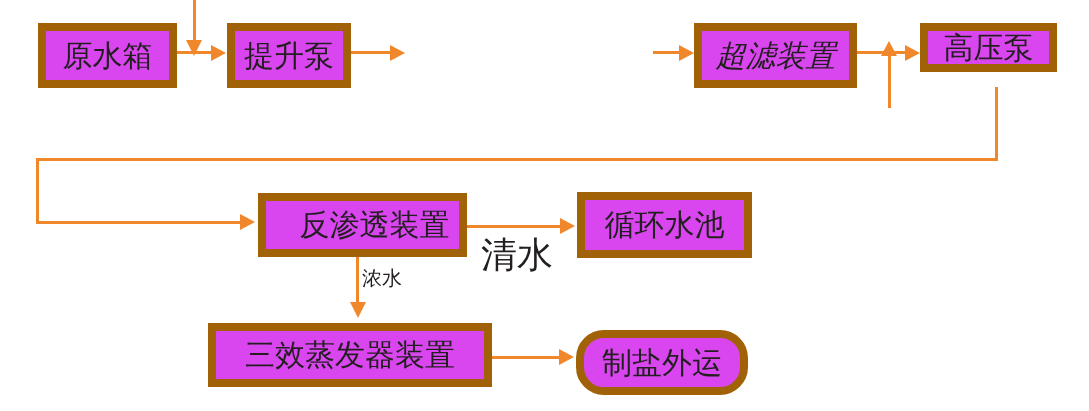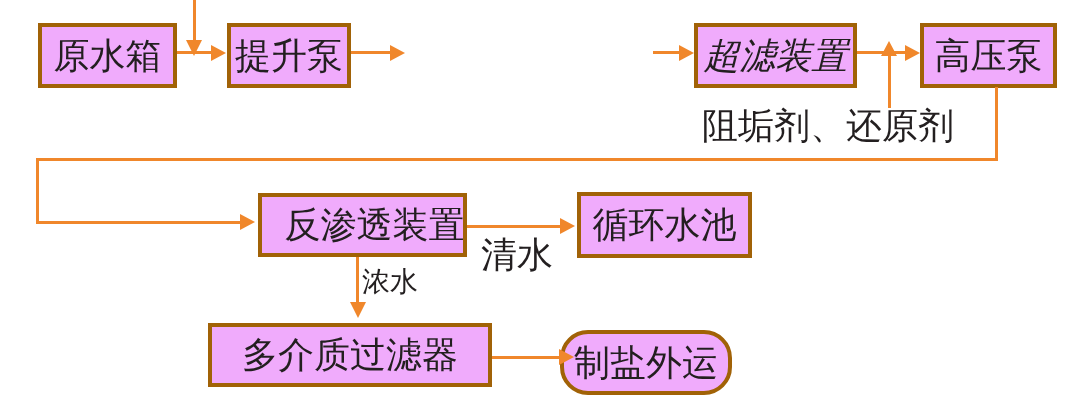--- a/index.html
+++ b/index.html
@@ -6,78 +6,77 @@
   #canvas {
     position:relative;
     width:1089px; height:411px;
     background:#ffffff;
     font-family:"Liberation Sans", sans-serif;
     overflow:hidden;
   }
   .box {
     position:absolute;
     box-sizing:border-box;
-    border:4px solid #a16207;
-    background:#f0abfc;
+    border:8px solid #a16207;
+    background:#d946ef;
     color:#231F20;
-    font-size:36px;
+    font-size:30px;
     display:flex; align-items:center; justify-content:center;
     white-space:nowrap;
     line-height:1;
   }
   .lbl {
     position:absolute;
     color:#231F20;
     font-size:36px;
     line-height:1;
     white-space:nowrap;
   }
-  .lbl.small { font-size:28px; }
+  .lbl.small { font-size:20px; }
   .hline, .vline { position:absolute; background:#F0872B; }
   .hline { height:3px; }
   .vline { width:3px; }
   .ah { position:absolute; width:0; height:0; }
   .ah-r { border-top:8px solid transparent; border-bottom:8px solid transparent; border-left:15px solid #F0872B; }
   .ah-d { border-left:8px solid transparent; border-right:8px solid transparent; border-top:16px solid #F0872B; }
   .ah-u { border-left:8px solid transparent; border-right:8px solid transparent; border-bottom:15px solid #F0872B; }
 </style>
 </head>
 <body>
 
 <div id="canvas">
 
   <div class="box" style="left:38px; top:23px; width:139px; height:65px;">原水箱</div>
   <div class="box" style="left:227px; top:23px; width:124px; height:65px;">提升泵</div>
   <div class="box" style="left:694px; top:23px; width:163px; height:65px;font-style:italic;">超滤装置</div>
-  <div class="box" style="left:920px; top:23px; width:137px; height:65px;">高压泵</div>
+  <div class="box" style="left:920px; top:23px; width:137px; height:49px;">高压泵</div>
 
   <div class="box" style="left:258px; top:193px; width:209px; height:64px;padding-left:24px;">反渗透装置</div>
   <div class="box" style="left:577px; top:192px; width:175px; height:66px;text-align:right;">循环水池</div>
 
-  <div class="box" style="left:208px; top:323px; width:284px; height:64px;">多介质过滤器</div>
-  <div class="box" style="left:560px; top:330px; width:172px; height:65px;border-radius:28px;">制盐外运</div>
+  <div class="box" style="left:208px; top:323px; width:284px; height:64px;">三效蒸发器装置</div>
+  <div class="box" style="left:576px; top:330px; width:172px; height:65px;border-radius:28px;">制盐外运</div>
 
   <div class="vline" style="left:193px; top:0; height:40px;"></div>
   <div class="ah ah-d" style="left:186px; top:40px;"></div>
 
   <div class="hline" style="left:177px; top:51px; width:36px;"></div>
   <div class="ah ah-r" style="left:211px; top:45px;"></div>
 
   <div class="hline" style="left:351px; top:51px; width:39px;"></div>
   <div class="ah ah-r" style="left:390px; top:45px;"></div>
 
   <div class="hline" style="left:653px; top:51px; width:26px;"></div>
   <div class="ah ah-r" style="left:679px; top:45px;"></div>
 
   <div class="hline" style="left:857px; top:51px; width:48px;"></div>
   <div class="ah ah-r" style="left:905px; top:45px;"></div>
 
   <div class="vline" style="left:888px; top:56px; height:52px;"></div>
   <div class="ah ah-u" style="left:881px; top:41px;"></div>
-  <div class="lbl" style="left:702px; top:108px;">阻垢剂、还原剂</div>
 
   <div class="vline" style="left:995px; top:87px; height:73px;"></div>
   <div class="hline" style="left:36px; top:158px; width:962px;"></div>
   <div class="vline" style="left:36px; top:158px; height:66px;"></div>
   <div class="hline" style="left:36px; top:221px; width:204px;"></div>
   <div class="ah ah-r" style="left:240px; top:214px;"></div>
 
   <div class="hline" style="left:467px; top:225px; width:93px;"></div>
   <div class="ah ah-r" style="left:560px; top:218px;"></div>
   <div class="lbl" style="left:481px; top:237px;">清水</div>

